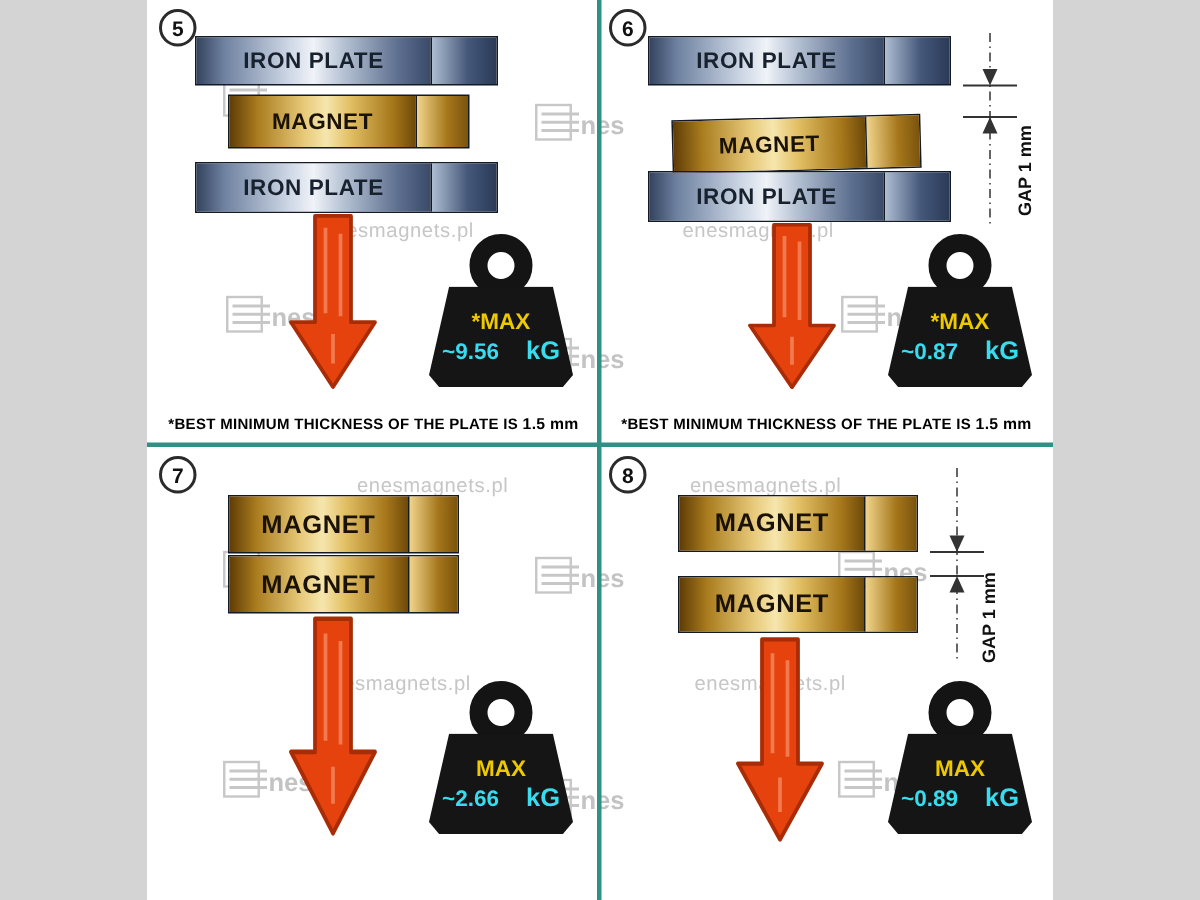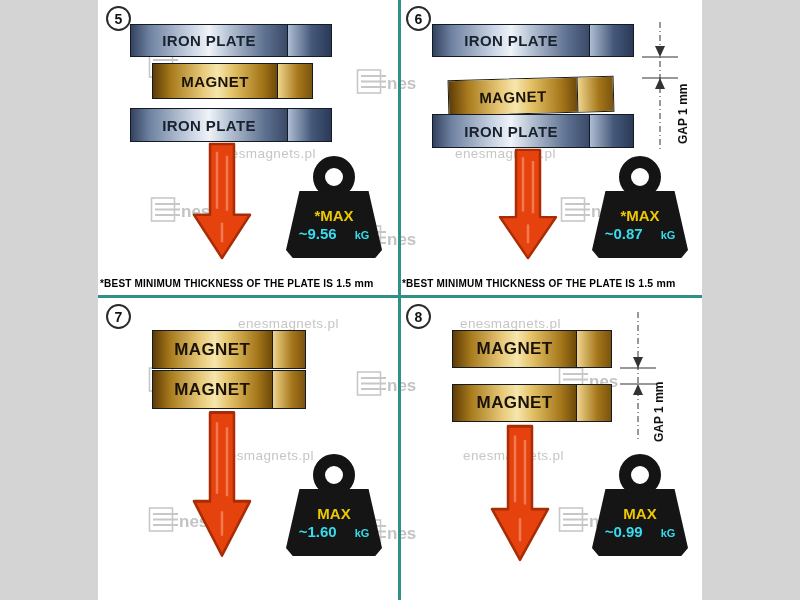--- a/index.html
+++ b/index.html
@@ -68,34 +68,34 @@
     width:42px; height:42px; border:12px solid #141414; border-radius:50%;
     margin:0 auto -7px auto; background:#fff;
   }
   .weight .kbody {
     width:96px; height:67px; background:#151515;
     clip-path:polygon(14% 0,86% 0,100% 88%,93% 100%,7% 100%,0 88%);
     display:flex; flex-direction:column; align-items:center; justify-content:center; gap:1px;
   }
   .wlabel { color:#efc900; font-weight:bold; font-size:15px; }
   .wvalue { color:#37dcef; font-weight:bold; font-size:15px; }
-  .wunit { font-size:11px; margin-left:18px; }
+  .wunit { font-size:17px; margin-left:18px; }
 
   
   .dim { position:absolute; width:40px; height:128px; }
   .d6{left:640px;top:22px} .d8{left:618px;top:312px}
   .gap-label {
     position:absolute; writing-mode:vertical-rl; transform:rotate(180deg);
     font-size:12px; font-weight:bold; color:#111; white-space:nowrap;
   }
   .g6{left:676px;top:58px;height:86px} .g8{left:652px;top:356px;height:86px}
 
   
   .footnote { position:absolute; font-size:10px; font-weight:bold; color:#000;
-              letter-spacing:.2px; }
+              text-align:center; letter-spacing:.2px; }
   .f5{left:100px;top:277px;width:298px} .f6{left:402px;top:277px;width:298px}
   .fb{font-size:10.5px}
 
   
   .wm { position:absolute; color:#c6c6c6; font-size:13.5px; letter-spacing:.4px; }
   .wm1{left:215px;top:146px} .wm2{left:455px;top:146px}
   .wm3{left:238px;top:316px} .wm4{left:460px;top:316px}
   .wm5{left:213px;top:448px} .wm6{left:463px;top:448px}
   .enes { position:absolute; width:64px; height:28px; opacity:.9; }
   .lg1{left:148px;top:52px} .lg2{left:356px;top:68px} .lg3{left:150px;top:196px}
@@ -254,21 +254,21 @@
     </div>
   <div class="side"></div>
 </div>
 <svg class="arrow a7">
     <use href="#arrow-sym"></use>
   </svg>
 <div class="weight w7">
   <div class="ring"></div>
   <div class="kbody">
     <div class="wlabel">MAX</div>
-    <div class="wvalue"><span>~1.60</span><span class="wunit">kG</span></div>
+    <div class="wvalue"><span>~2.66</span><span class="wunit">kG</span></div>
   </div>
 </div>
 
 <div class="numc n8">8</div>
 <div class="bar magnet biglabel p8m1">
   <div class="front">
       <span>MAGNET</span>
     </div>
   <div class="side"></div>
 </div>
@@ -286,15 +286,15 @@
   <polygon points="20,72 15,83 25,83" fill="#333"></polygon>
 </svg>
 <div class="gap-label g8">GAP 1 mm</div>
 <svg class="arrow a8">
     <use href="#arrow-sym"></use>
   </svg>
 <div class="weight w8">
   <div class="ring"></div>
   <div class="kbody">
     <div class="wlabel">MAX</div>
-    <div class="wvalue"><span>~0.99</span><span class="wunit">kG</span></div>
+    <div class="wvalue"><span>~0.89</span><span class="wunit">kG</span></div>
   </div>
 </div>
 
 </body></html>

